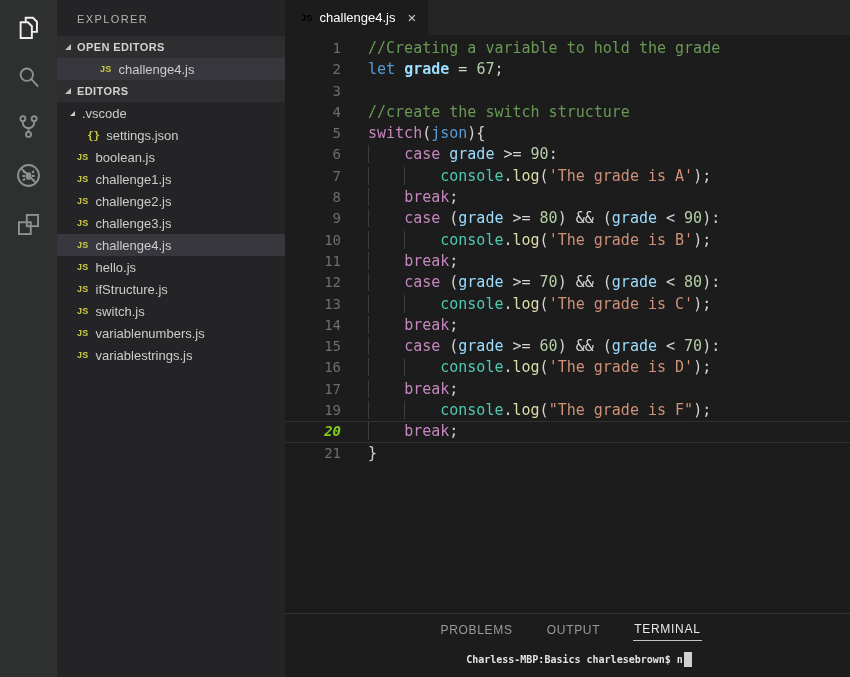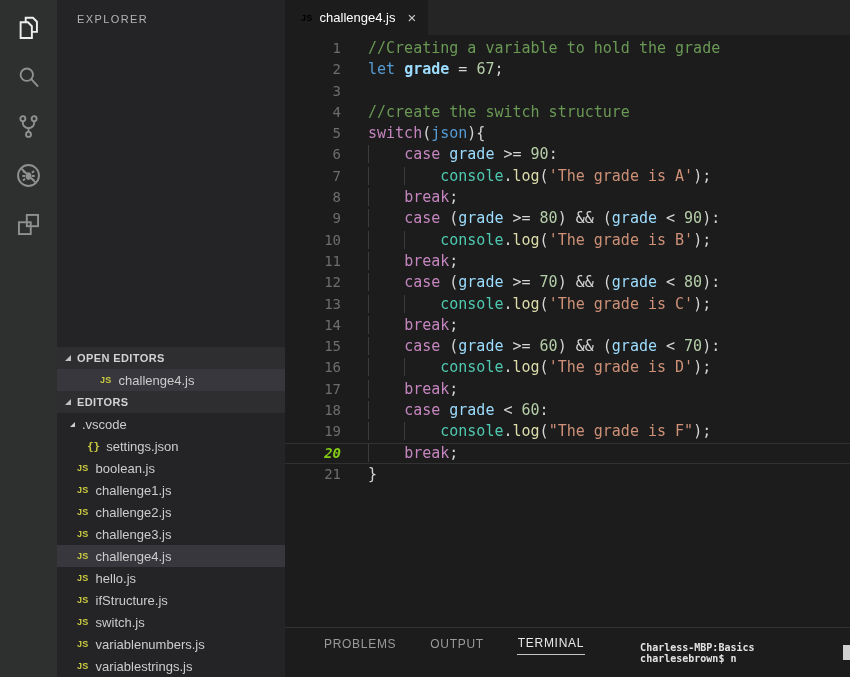--- a/index.html
+++ b/index.html
@@ -8,21 +8,21 @@
   .app { display:flex; width:850px; height:677px; }
 
   
   .activity-bar { width:57px; background:#2e2f2f; display:flex; flex-direction:column; align-items:center; padding-top:13px; flex-shrink:0; }
   .ab-icon { width:30px; height:30px; margin-bottom:19px; display:flex; align-items:center; justify-content:center; cursor:pointer; }
   .ab-icon svg { width:27px; height:27px; stroke:#8f9191; fill:none; stroke-width:1.7; }
   .ab-icon.active svg { stroke:#eeeeee; }
   .ab-icon svg .fillpart { fill:#8f9191; stroke:none; }
 
   
-  .sidebar { width:228px; background:#242426; color:#cccccc; flex-shrink:0; display:flex; flex-direction:column;justify-content:space-between; }
+  .sidebar { width:228px; background:#242426; color:#cccccc; flex-shrink:0; display:flex; flex-direction:column; }
   .sidebar-title { height:36px; line-height:38px; padding-left:20px; font-size:11px; letter-spacing:1.4px; color:#b4b4b4; }
   .section-header { height:22px; background:#2e2e31; display:flex; align-items:center; padding-left:8px; font-size:11px; font-weight:bold; letter-spacing:0.4px; color:#d2d2d2; cursor:pointer; }
   .twistie { width:0; height:0; border-bottom:6px solid #c0c0c0; border-left:6px solid transparent; margin-right:6px; flex-shrink:0; }
   .tree-item { height:22px; display:flex; align-items:center; font-size:13px; color:#cccccc; cursor:pointer; white-space:nowrap; }
   .tree-item.selected { background:#37373d; }
   .badge-js { font-size:9px; font-weight:bold; margin-right:7px; letter-spacing:0.3px; }
   .badge-braces { font-size:11px; font-weight:bold; margin-right:6px; font-family:"DejaVu Sans Mono",monospace; }
   .tree-twistie { width:0; height:0; border-bottom:5px solid #cccccc; border-left:5px solid transparent; margin-right:7px; }
 
   
@@ -35,21 +35,21 @@
 
   .editor { flex:1; padding-top:3px; font-family:"DejaVu Sans Mono","Liberation Mono",monospace; font-size:15px; overflow:hidden; }
   .line { display:flex; height:21.3px; line-height:21.3px; }
   .line .ln { width:56px; flex-shrink:0; text-align:right; color:#6d6d6d; font-size:14px; cursor:default; }
   .line .code { padding-left:27px; white-space:pre; color:#d4d4d4; cursor:text; }
   .line.active { box-shadow: inset 0 1px 0 #313131, inset 0 -1px 0 #313131; }
   .line.active .ln { color:#84cc16; font-weight:bold;font-style:italic; }
   .ind { white-space:pre; background:linear-gradient(to right,#3c3c3c 1px,transparent 1px); }
 
   
-  .panel { height:50px; border-top:1px solid #323232; flex-shrink:0; display:flex; flex-direction:row; }
+  .panel { height:64px; border-top:1px solid #323232; flex-shrink:0; display:flex; flex-direction:column;align-items:center; }
   .panel-tabs { display:flex; padding-left:38px; height:27px; align-items:flex-end; }
   .panel-tab { font-size:12px; letter-spacing:0.7px; color:#9a9a9a; margin-right:32px; padding:4px 1px 4px; cursor:pointer; }
   .panel-tab.active { color:#e9e9e9; border-bottom:1px solid #c4c4c4; }
   .terminal-line { flex:1; display:flex; align-items:center; padding-left:23px; font-family:"DejaVu Sans Mono","Liberation Mono",monospace; font-size:10px; font-weight:bold; color:#e2e2e2; cursor:text; }
   .cursor { display:inline-block; width:8px; height:15px; background:#d0d0d0; margin-left:1px; }
 </style>
 </head>
 <body>
 
 <div class="app">
@@ -230,24 +230,20 @@
           </div>
           <div class="line">
             <span class="ln">16</span>
             <span class="code"><span class="ind">    </span><span class="ind">    </span><span style="color: rgb(78, 201, 176);">console</span><span style="color: rgb(212, 212, 212);">.</span><span style="color: rgb(220, 220, 170);">log</span><span style="color: rgb(212, 212, 212);">(</span><span style="color: rgb(206, 145, 120);">'The grade is D'</span><span style="color: rgb(212, 212, 212);">);</span></span>
           </div>
           <div class="line">
             <span class="ln">17</span>
             <span class="code"><span class="ind">    </span><span style="color: rgb(197, 134, 192);">break</span><span style="color: rgb(212, 212, 212);">;</span></span>
           </div>
           <div class="line">
-            <span class="ln">18</span>
-            <span class="code"><span class="ind">    </span><span style="color: rgb(197, 134, 192);">case </span><span style="color: rgb(156, 220, 254);">grade</span><span style="color: rgb(212, 212, 212);"> &lt; </span><span style="color: rgb(181, 206, 168);">60</span><span style="color: rgb(212, 212, 212);">:</span></span>
-          </div>
-          <div class="line">
             <span class="ln">19</span>
             <span class="code"><span class="ind">    </span><span class="ind">    </span><span style="color: rgb(78, 201, 176);">console</span><span style="color: rgb(212, 212, 212);">.</span><span style="color: rgb(220, 220, 170);">log</span><span style="color: rgb(212, 212, 212);">(</span><span style="color: rgb(206, 145, 120);">"The grade is F"</span><span style="color: rgb(212, 212, 212);">);</span></span>
           </div>
           <div class="line active">
             <span class="ln">20</span>
             <span class="code"><span class="ind">    </span><span style="color: rgb(197, 134, 192);">break</span><span style="color: rgb(212, 212, 212);">;</span></span>
           </div>
           <div class="line">
             <span class="ln">21</span>
             <span class="code"><span style="color: rgb(212, 212, 212);">}</span></span>

